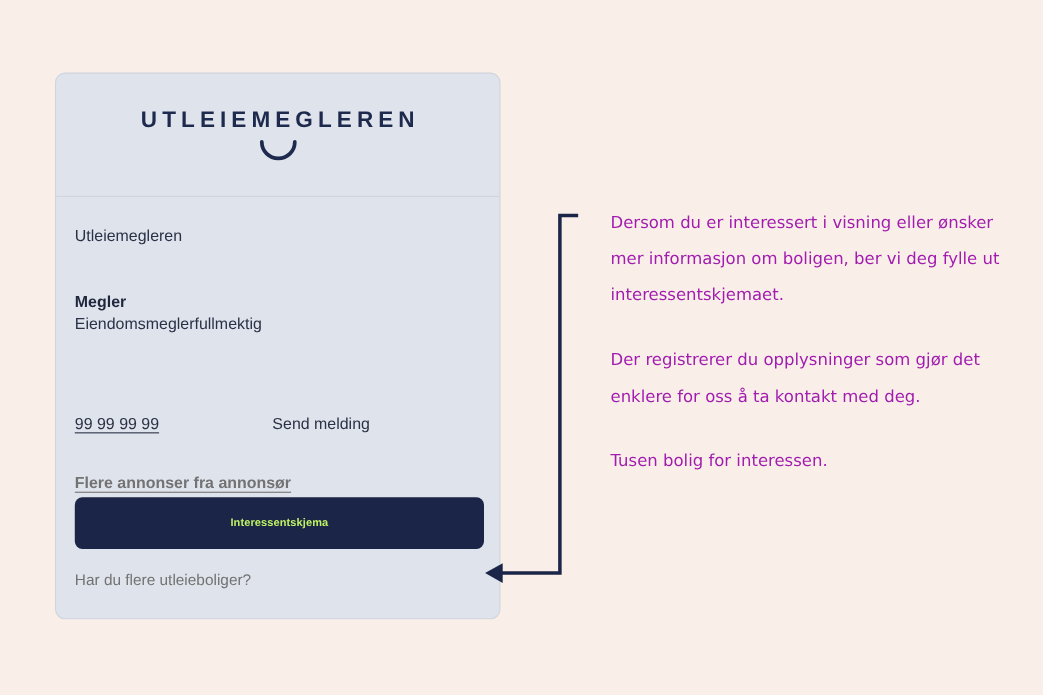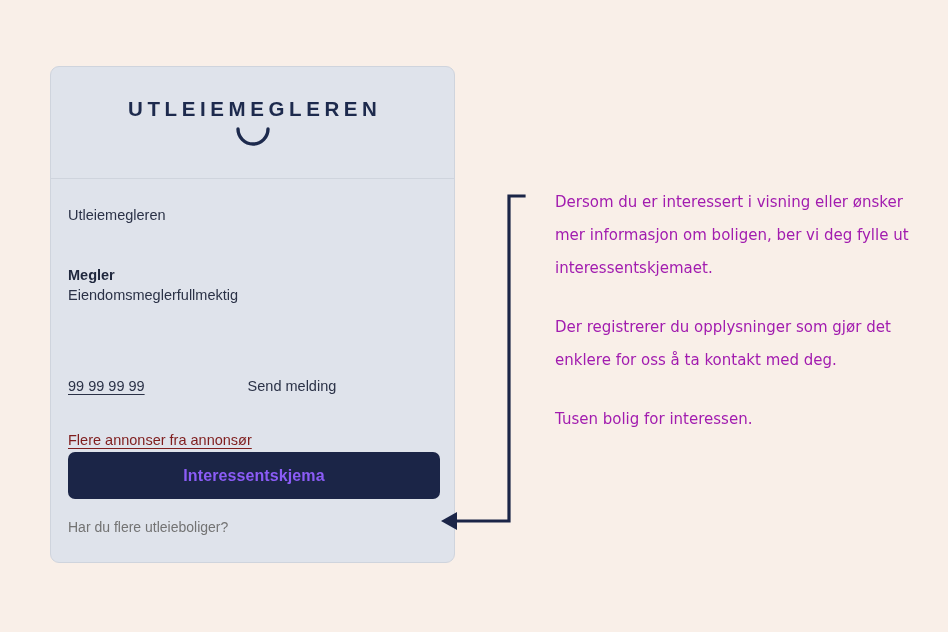--- a/index.html
+++ b/index.html
@@ -133,46 +133,47 @@
   .links-block {
     position: absolute;
     left: 17px;
     top: 252px;
     right: 17px;
   }
 
   .more-ads-link {
     display: inline-block;
     font-size: 14.5px;
-    color: #7f1d1d;
+    color: #737373;
     text-decoration: underline;
     text-underline-offset: 3px;
     cursor: pointer;
+    font-weight: bold;
   }
 
   .question-link {
     display: block;
     font-size: 14px;
     color: #737373;
     margin-top: 27px;
     cursor: pointer;
   }
 
   .cta-button {
     position: absolute;
     left: 17px;
     top: 273px;
     width: 372px;
     height: 47px;
     background: #1b2547;
-    color: #8b5cf6;
+    color: #bef264;
     border: none;
     border-radius: 7px;
     font-family: "Liberation Sans", sans-serif;
-    font-size: 16px;
+    font-size: 10px;
     font-weight: 700;
     letter-spacing: 0.1px;
     cursor: pointer;
     padding: 0;
   }
 
   
   .callout-connector {
     position: absolute;
     left: 432px;

